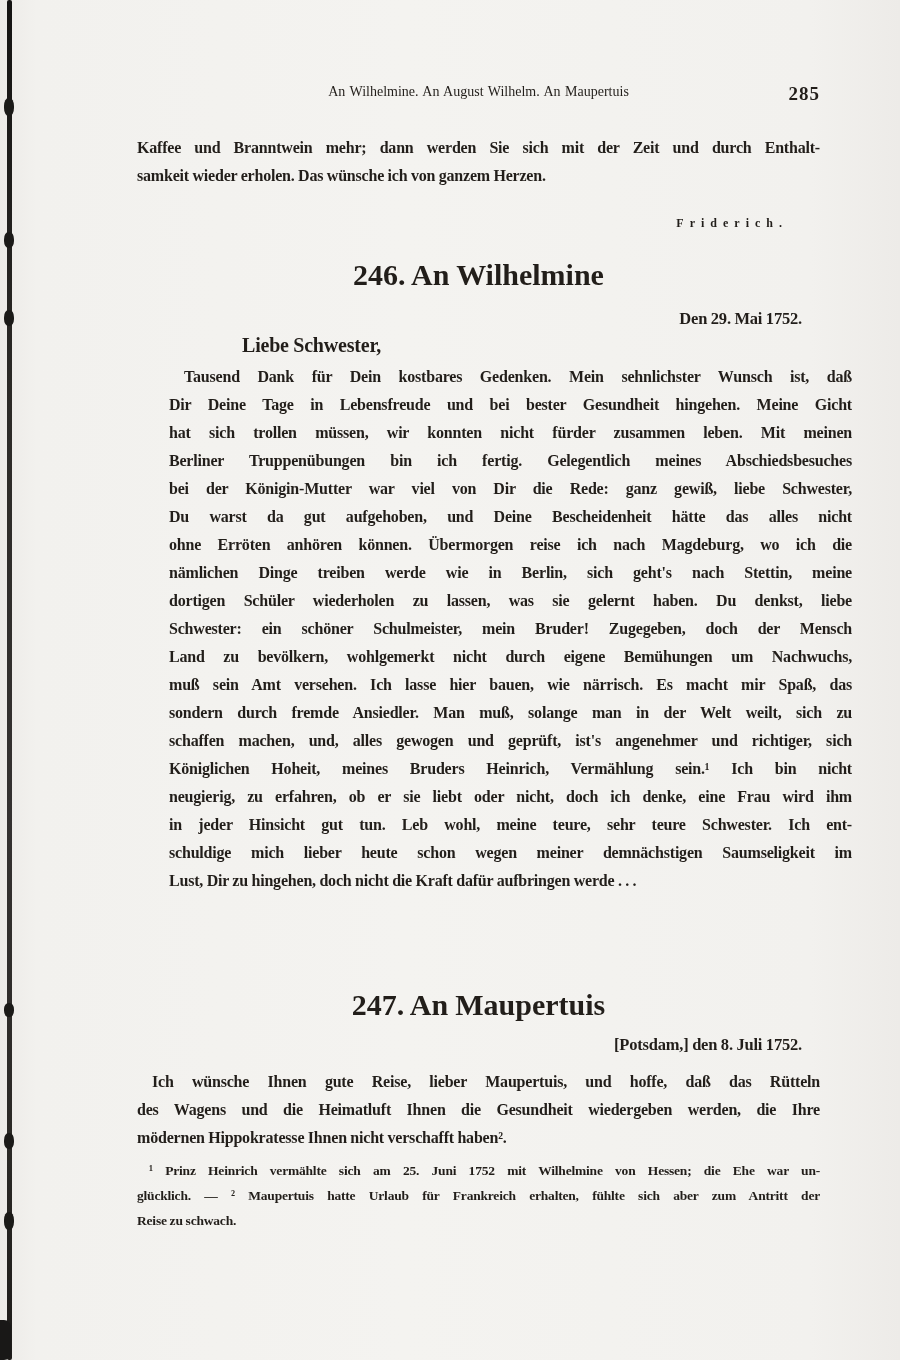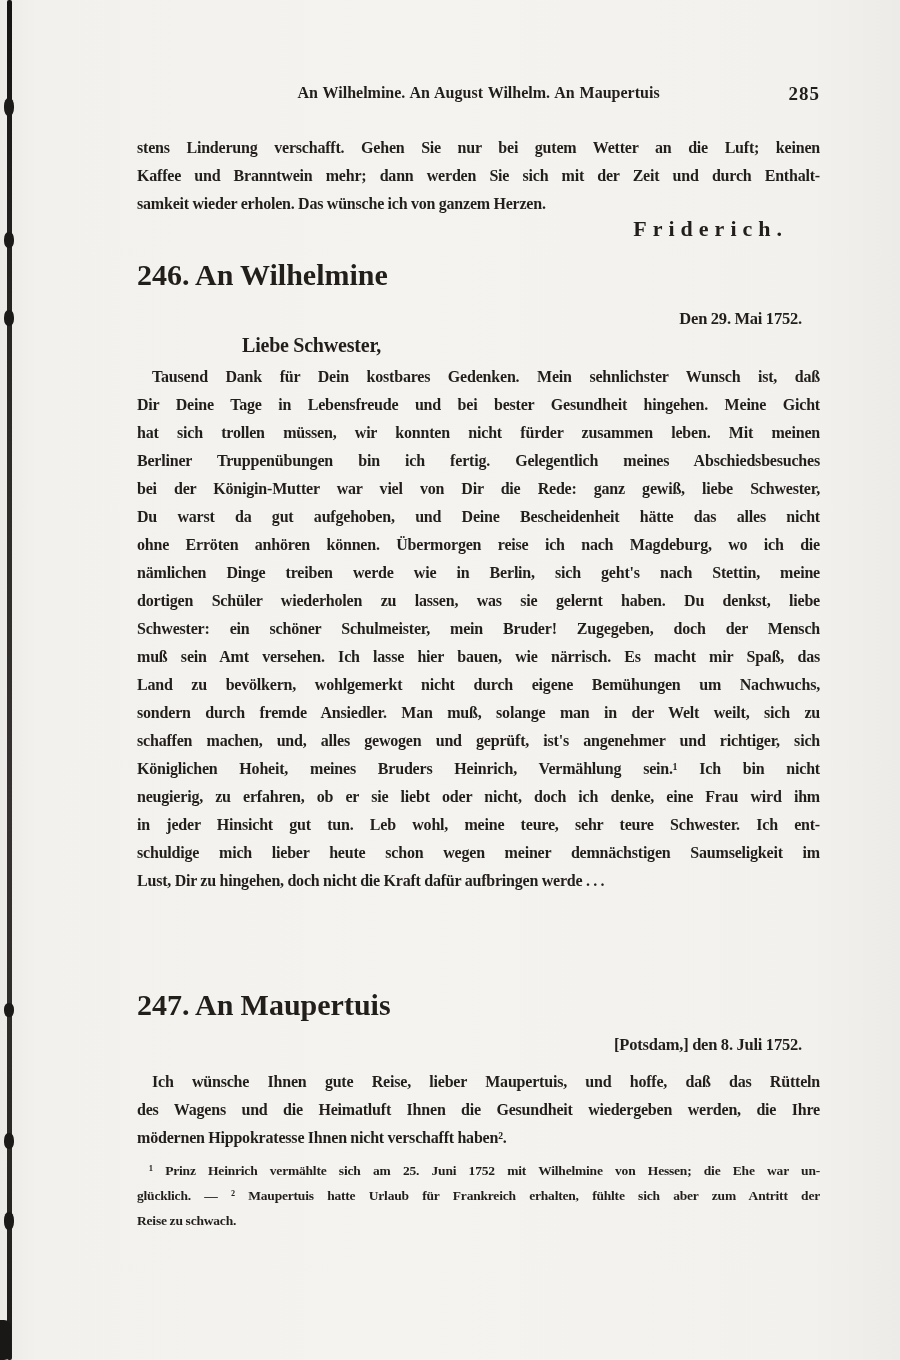--- a/index.html
+++ b/index.html
@@ -19,34 +19,34 @@
     border-radius:2px;
   }
   .edge-blob{position:absolute;left:4px;width:10px;background:#1b1a18;border-radius:45%;}
   .edge-corner{position:absolute;left:0;top:1320px;width:11px;height:40px;background:#191817;border-radius:0 7px 7px 0;}
 
   .block{position:absolute;left:137px;width:683px;}
 
   .frak{font-weight:bold;letter-spacing:-0.2px;word-spacing:-0.3px;}
 
   .header-row{top:84px;height:26px;}
-  .running-head{font-size:16px;text-align:center;font-weight:bold;letter-spacing:0;word-spacing:1px;}
+  .running-head{font-size:14px;text-align:center;font-weight:normal;letter-spacing:0;word-spacing:1px;}
   .page-number{position:absolute;right:0;top:-1px;font-size:19px;font-weight:700;letter-spacing:1px;}
 
   .para .line{
     font-size:16px;line-height:28px;height:28px;
     text-align:justify;text-align-last:justify;
     overflow:hidden;white-space:nowrap;
   }
   .para .line:last-child{text-align-last:left;}
   .indent .line:first-child{text-indent:15px;}
 
-  .signature{top:216px;font-size:22px;text-align:right;padding-right:32px;box-sizing:border-box;letter-spacing:6px;}
+  .signature{top:216px;font-size:12px;text-align:right;padding-right:32px;box-sizing:border-box;letter-spacing:6px;}
 
-  .letter-heading{font-size:30px;line-height:42px;text-align:left;letter-spacing:0;}
+  .letter-heading{font-size:30px;line-height:42px;text-align:center;letter-spacing:0;}
   .date-line{font-size:16.5px;line-height:26px;text-align:right;padding-right:18px;box-sizing:border-box;}
   .salutation{top:332px;font-size:20px;line-height:26px;padding-left:105px;box-sizing:border-box;}
 
   .footnotes .line{
     font-size:13.5px;line-height:25px;height:25px;
     text-align:justify;text-align-last:justify;
     overflow:hidden;white-space:nowrap;
   }
   .footnotes .line:last-child{text-align-last:left;}
   .footnotes .line:first-child{text-indent:12px;}
@@ -64,42 +64,41 @@
   <div class="edge-blob" style="top:1133px;height:16px;"></div>
   <div class="edge-blob" style="top:1212px;height:18px;"></div>
   <div class="edge-corner"></div>
 
   <div class="block header-row">
     <div class="running-head frak">An Wilhelmine. An August Wilhelm. An Maupertuis</div>
     <div class="page-number">285</div>
   </div>
 
   <div class="block para frak" style="top:134px;">
-      <div class="line">stens Linderung verschafft. Gehen Sie nur bei gutem Wetter an die Luft; keinen</div>
       <div class="line">Kaffee und Branntwein mehr; dann werden Sie sich mit der Zeit und durch Enthalt-</div>
       <div class="line">samkeit wieder erholen. Das wünsche ich von ganzem Herzen.</div>
     </div>
   <div class="block signature frak">Friderich.</div>
 
   <div class="block letter-heading frak" style="top:254px;">246. An Wilhelmine</div>
   <div class="block date-line frak" style="top:306px;">Den 29. Mai 1752.</div>
   <div class="block salutation frak">Liebe Schwester,</div>
-  <div class="block para indent frak" style="top:363px;">
+  <div class="block para indent frak" style="top:363px;margin-left:32px;">
       <div class="line">Tausend Dank für Dein kostbares Gedenken. Mein sehnlichster Wunsch ist, daß</div>
       <div class="line">Dir Deine Tage in Lebensfreude und bei bester Gesundheit hingehen. Meine Gicht</div>
       <div class="line">hat sich trollen müssen, wir konnten nicht fürder zusammen leben. Mit meinen</div>
       <div class="line">Berliner Truppenübungen bin ich fertig. Gelegentlich meines Abschiedsbesuches</div>
       <div class="line">bei der Königin-Mutter war viel von Dir die Rede: ganz gewiß, liebe Schwester,</div>
       <div class="line">Du warst da gut aufgehoben, und Deine Bescheidenheit hätte das alles nicht</div>
       <div class="line">ohne Erröten anhören können. Übermorgen reise ich nach Magdeburg, wo ich die</div>
       <div class="line">nämlichen Dinge treiben werde wie in Berlin, sich geht's nach Stettin, meine</div>
       <div class="line">dortigen Schüler wiederholen zu lassen, was sie gelernt haben. Du denkst, liebe</div>
       <div class="line">Schwester: ein schöner Schulmeister, mein Bruder! Zugegeben, doch der Mensch</div>
+      <div class="line">Land zu bevölkern, wohlgemerkt nicht durch eigene Bemühungen um Nachwuchs,</div>
       <div class="line">muß sein Amt versehen. Ich lasse hier bauen, wie närrisch. Es macht mir Spaß, das</div>
-      <div class="line">Land zu bevölkern, wohlgemerkt nicht durch eigene Bemühungen um Nachwuchs,</div>
       <div class="line">sondern durch fremde Ansiedler. Man muß, solange man in der Welt weilt, sich zu</div>
       <div class="line">schaffen machen, und, alles gewogen und geprüft, ist's angenehmer und richtiger, sich</div>
       <div class="line">Königlichen Hoheit, meines Bruders Heinrich, Vermählung sein.¹ Ich bin nicht</div>
       <div class="line">neugierig, zu erfahren, ob er sie liebt oder nicht, doch ich denke, eine Frau wird ihm</div>
       <div class="line">in jeder Hinsicht gut tun. Leb wohl, meine teure, sehr teure Schwester. Ich ent-</div>
       <div class="line">schuldige mich lieber heute schon wegen meiner demnächstigen Saumseligkeit im</div>
       <div class="line">Lust, Dir zu hingehen, doch nicht die Kraft dafür aufbringen werde . . .</div>
     </div>
 
   <div class="block letter-heading frak" style="top:984px;">247. An Maupertuis</div>

